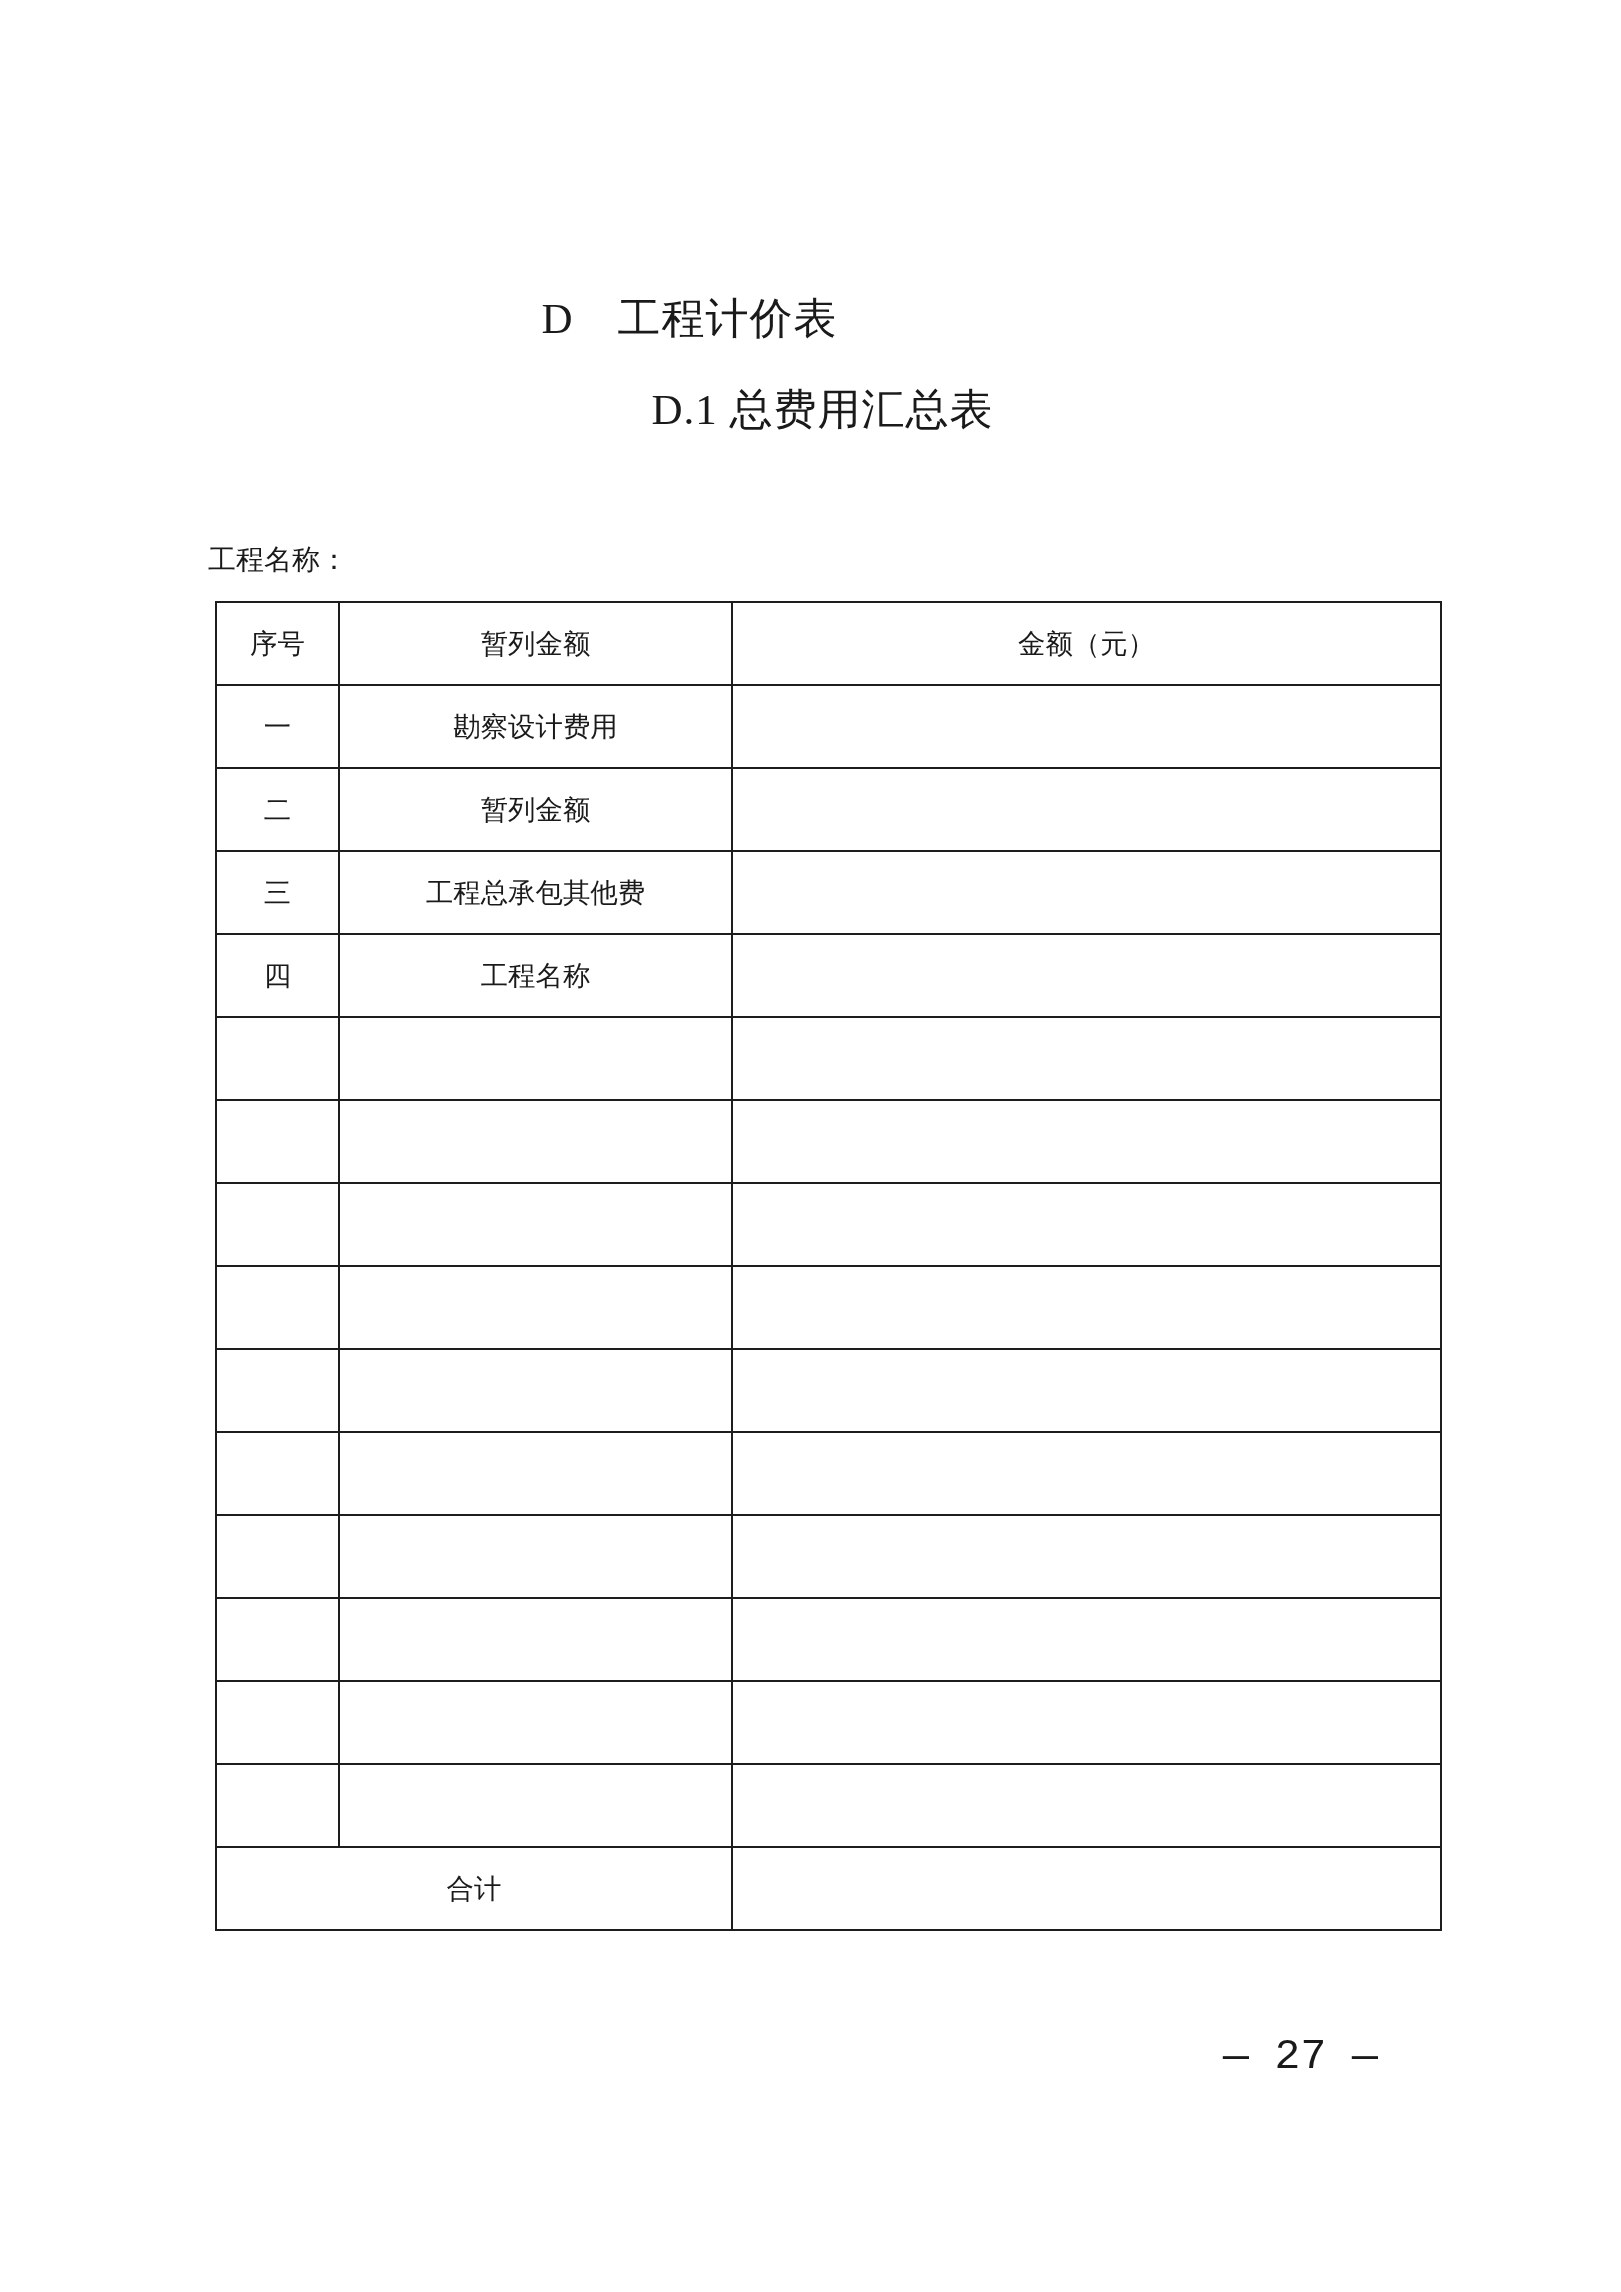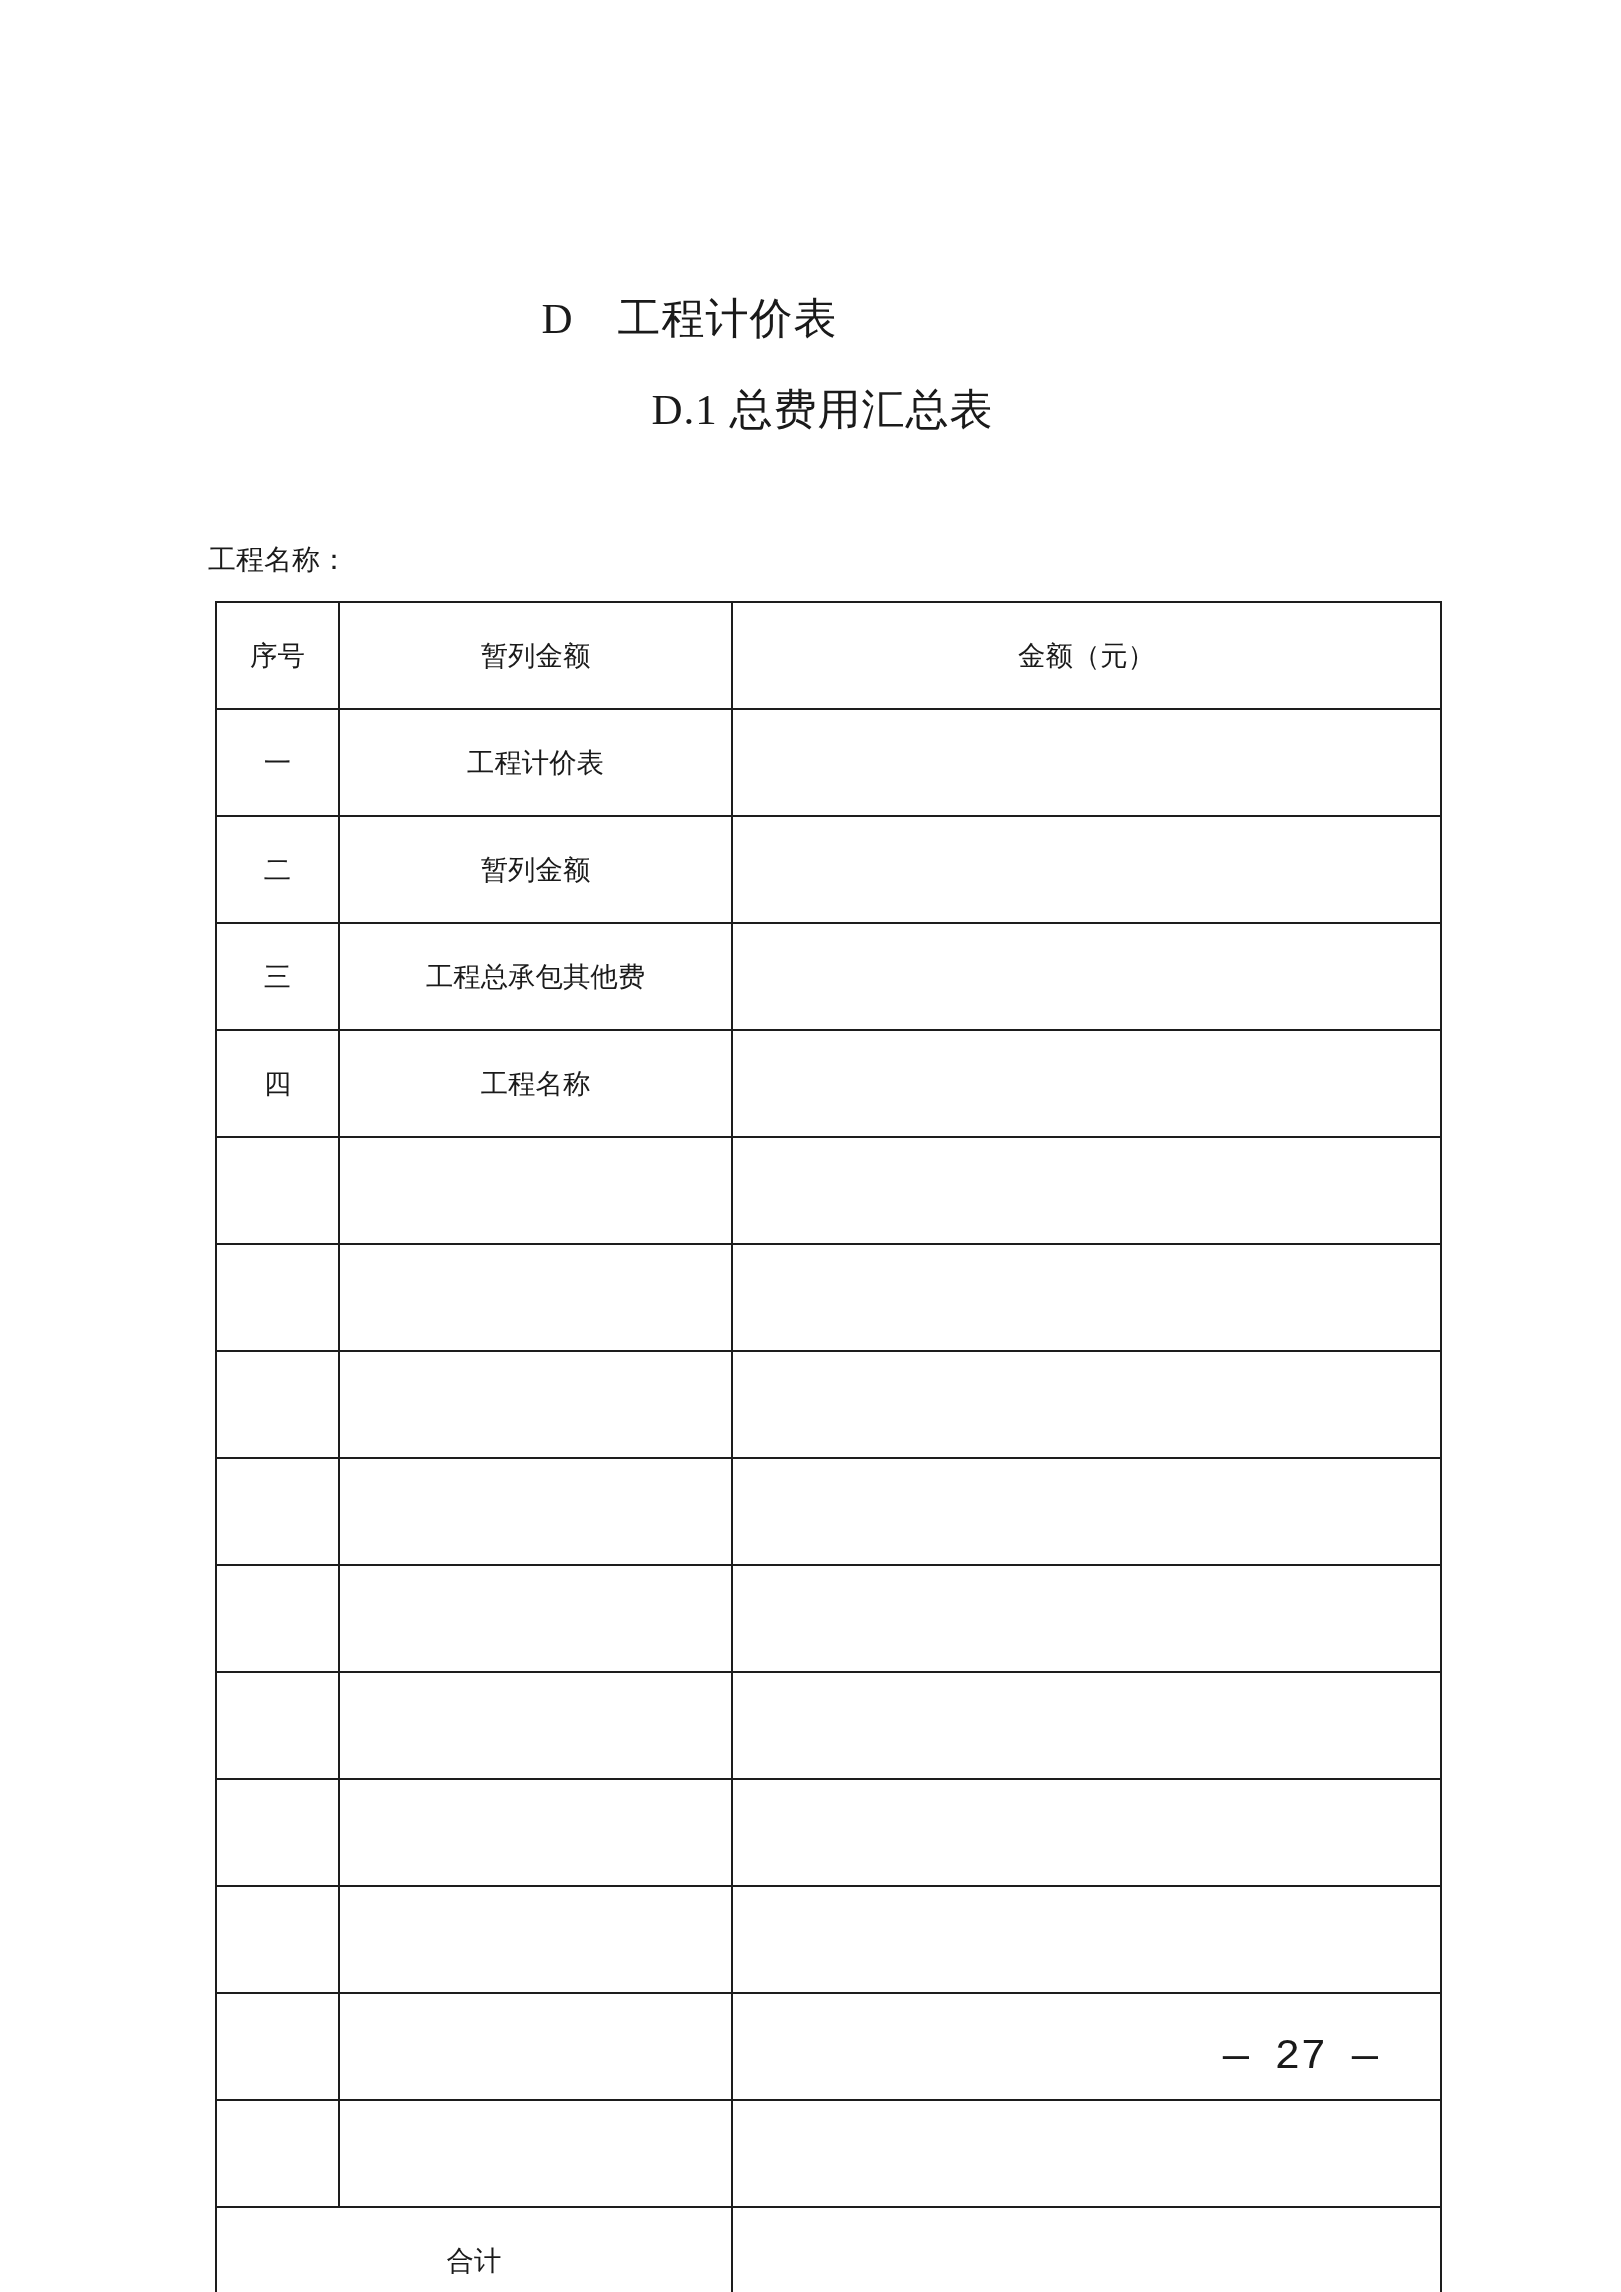--- a/index.html
+++ b/index.html
@@ -55,21 +55,21 @@
     width: 1225px;
     border-collapse: collapse;
     table-layout: fixed;
     font-size: 27.4px;
     color: #1a1a1a;
   }
   table.cost-table th,
   table.cost-table td {
     border: 2px solid #1d1d1d;
     height: 81px;
-    padding: 12px;
+    padding: 0;
     text-align: center;
     vertical-align: middle;
     font-weight: normal;
     overflow: hidden;
   }
   table.cost-table {
     border: 2px solid #1d1d1d;
   }
   .page-number {
     position: absolute;
@@ -102,21 +102,21 @@
       <tr>
         <th>序号</th>
         <th>暂列金额</th>
         <th>金额（元）</th>
       </tr>
     </thead>
     <tbody>
 
     <tr>
           <td>一</td>
-          <td>工程计价表</td>
+          <td>勘察设计费用</td>
           <td></td>
         </tr>
         <tr>
           <td>二</td>
           <td>暂列金额</td>
           <td></td>
         </tr>
         <tr>
           <td>三</td>
           <td>工程总承包其他费</td>

